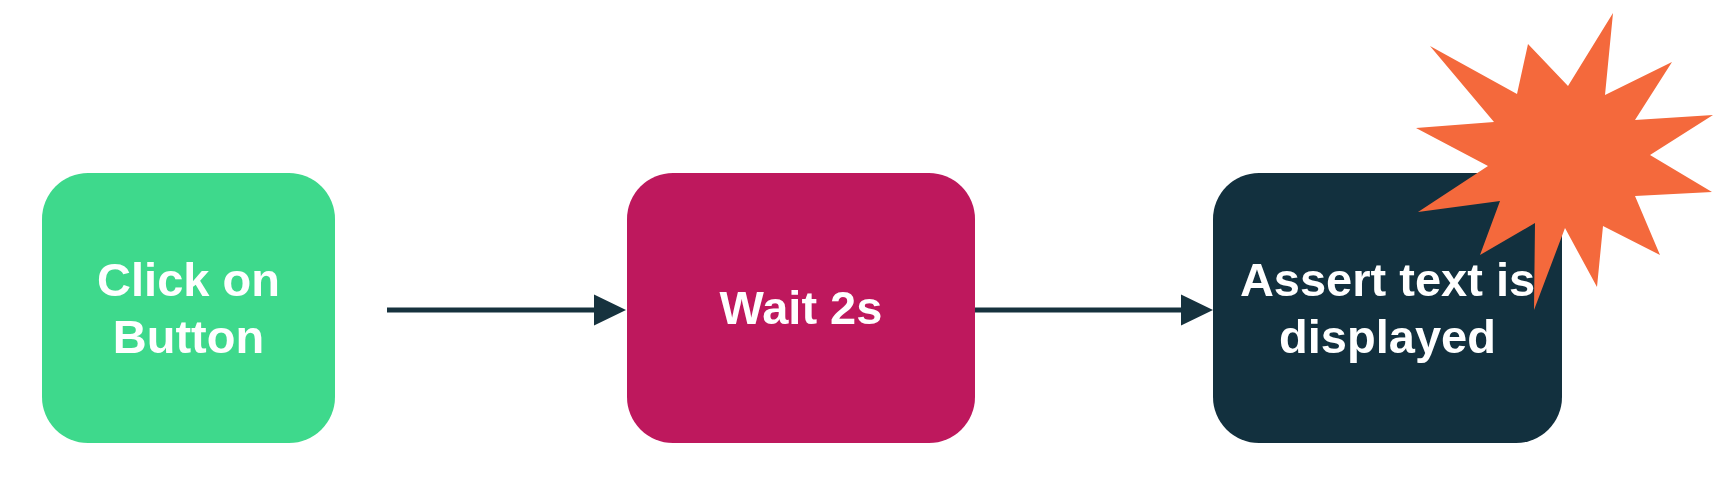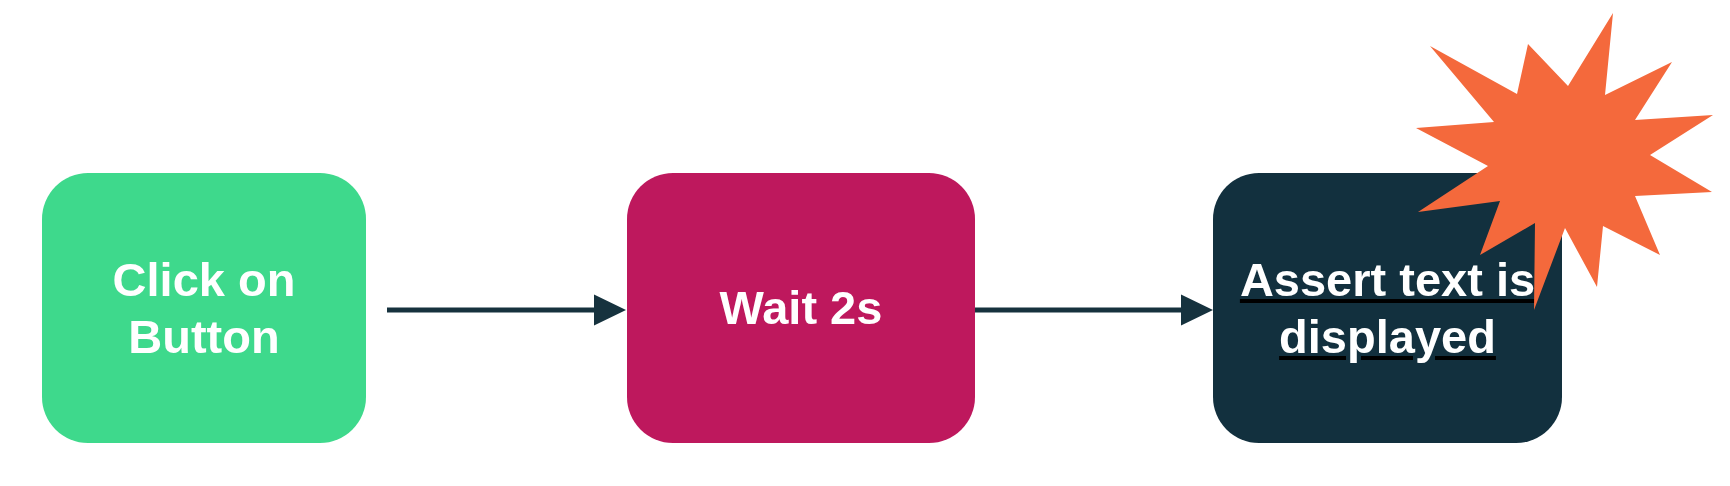--- a/index.html
+++ b/index.html
@@ -23,21 +23,21 @@
     z-index: 1;
     box-sizing: border-box;
   }
   .node .node-label {
     color: #ffffff;
     font-size: 47px;
     font-weight: bold;
     line-height: 1.22;
     letter-spacing: 0px;
   }
-  .node-1 { left: 42px;   width: 324px; padding: 0 42px; }
+  .node-1 { left: 42px;   width: 293px; padding: 0 42px; }
   .node-2 { left: 627px;  width: 348px; padding: 0 30px; }
   .node-3 { left: 1213px; width: 349px; padding: 0 18px; }
   .overlay {
     position: absolute;
     left: 0; top: 0;
     width: 1730px;
     height: 486px;
     z-index: 2;
     pointer-events: none;
   }
@@ -48,21 +48,21 @@
 <div class="canvas">
 
   <div class="node node-1" style="background: rgb(62, 217, 140);">
     <span class="node-label">Click on Button</span>
   </div>
 
   <div class="node node-2" style="background: #be185d;">
     <span class="node-label">Wait 2s</span>
   </div>
 
-  <div class="node node-3" style="background: rgb(18, 48, 62); text-decoration: underline;">
+  <div class="node node-3" style="background: rgb(18, 48, 62);">
     <span class="node-label">Assert text is displayed</span>
   </div>
 
   <svg class="overlay" viewBox="0 0 1730 486" xmlns="http://www.w3.org/2000/svg" aria-hidden="true">
 
     <g>
       <line x1="387" y1="310" x2="599" y2="310" stroke-width="5" stroke="#16323e"></line>
       <polygon points="626,310 594,294.5 594,325.5" fill="#16323e"></polygon>
     </g>
 

